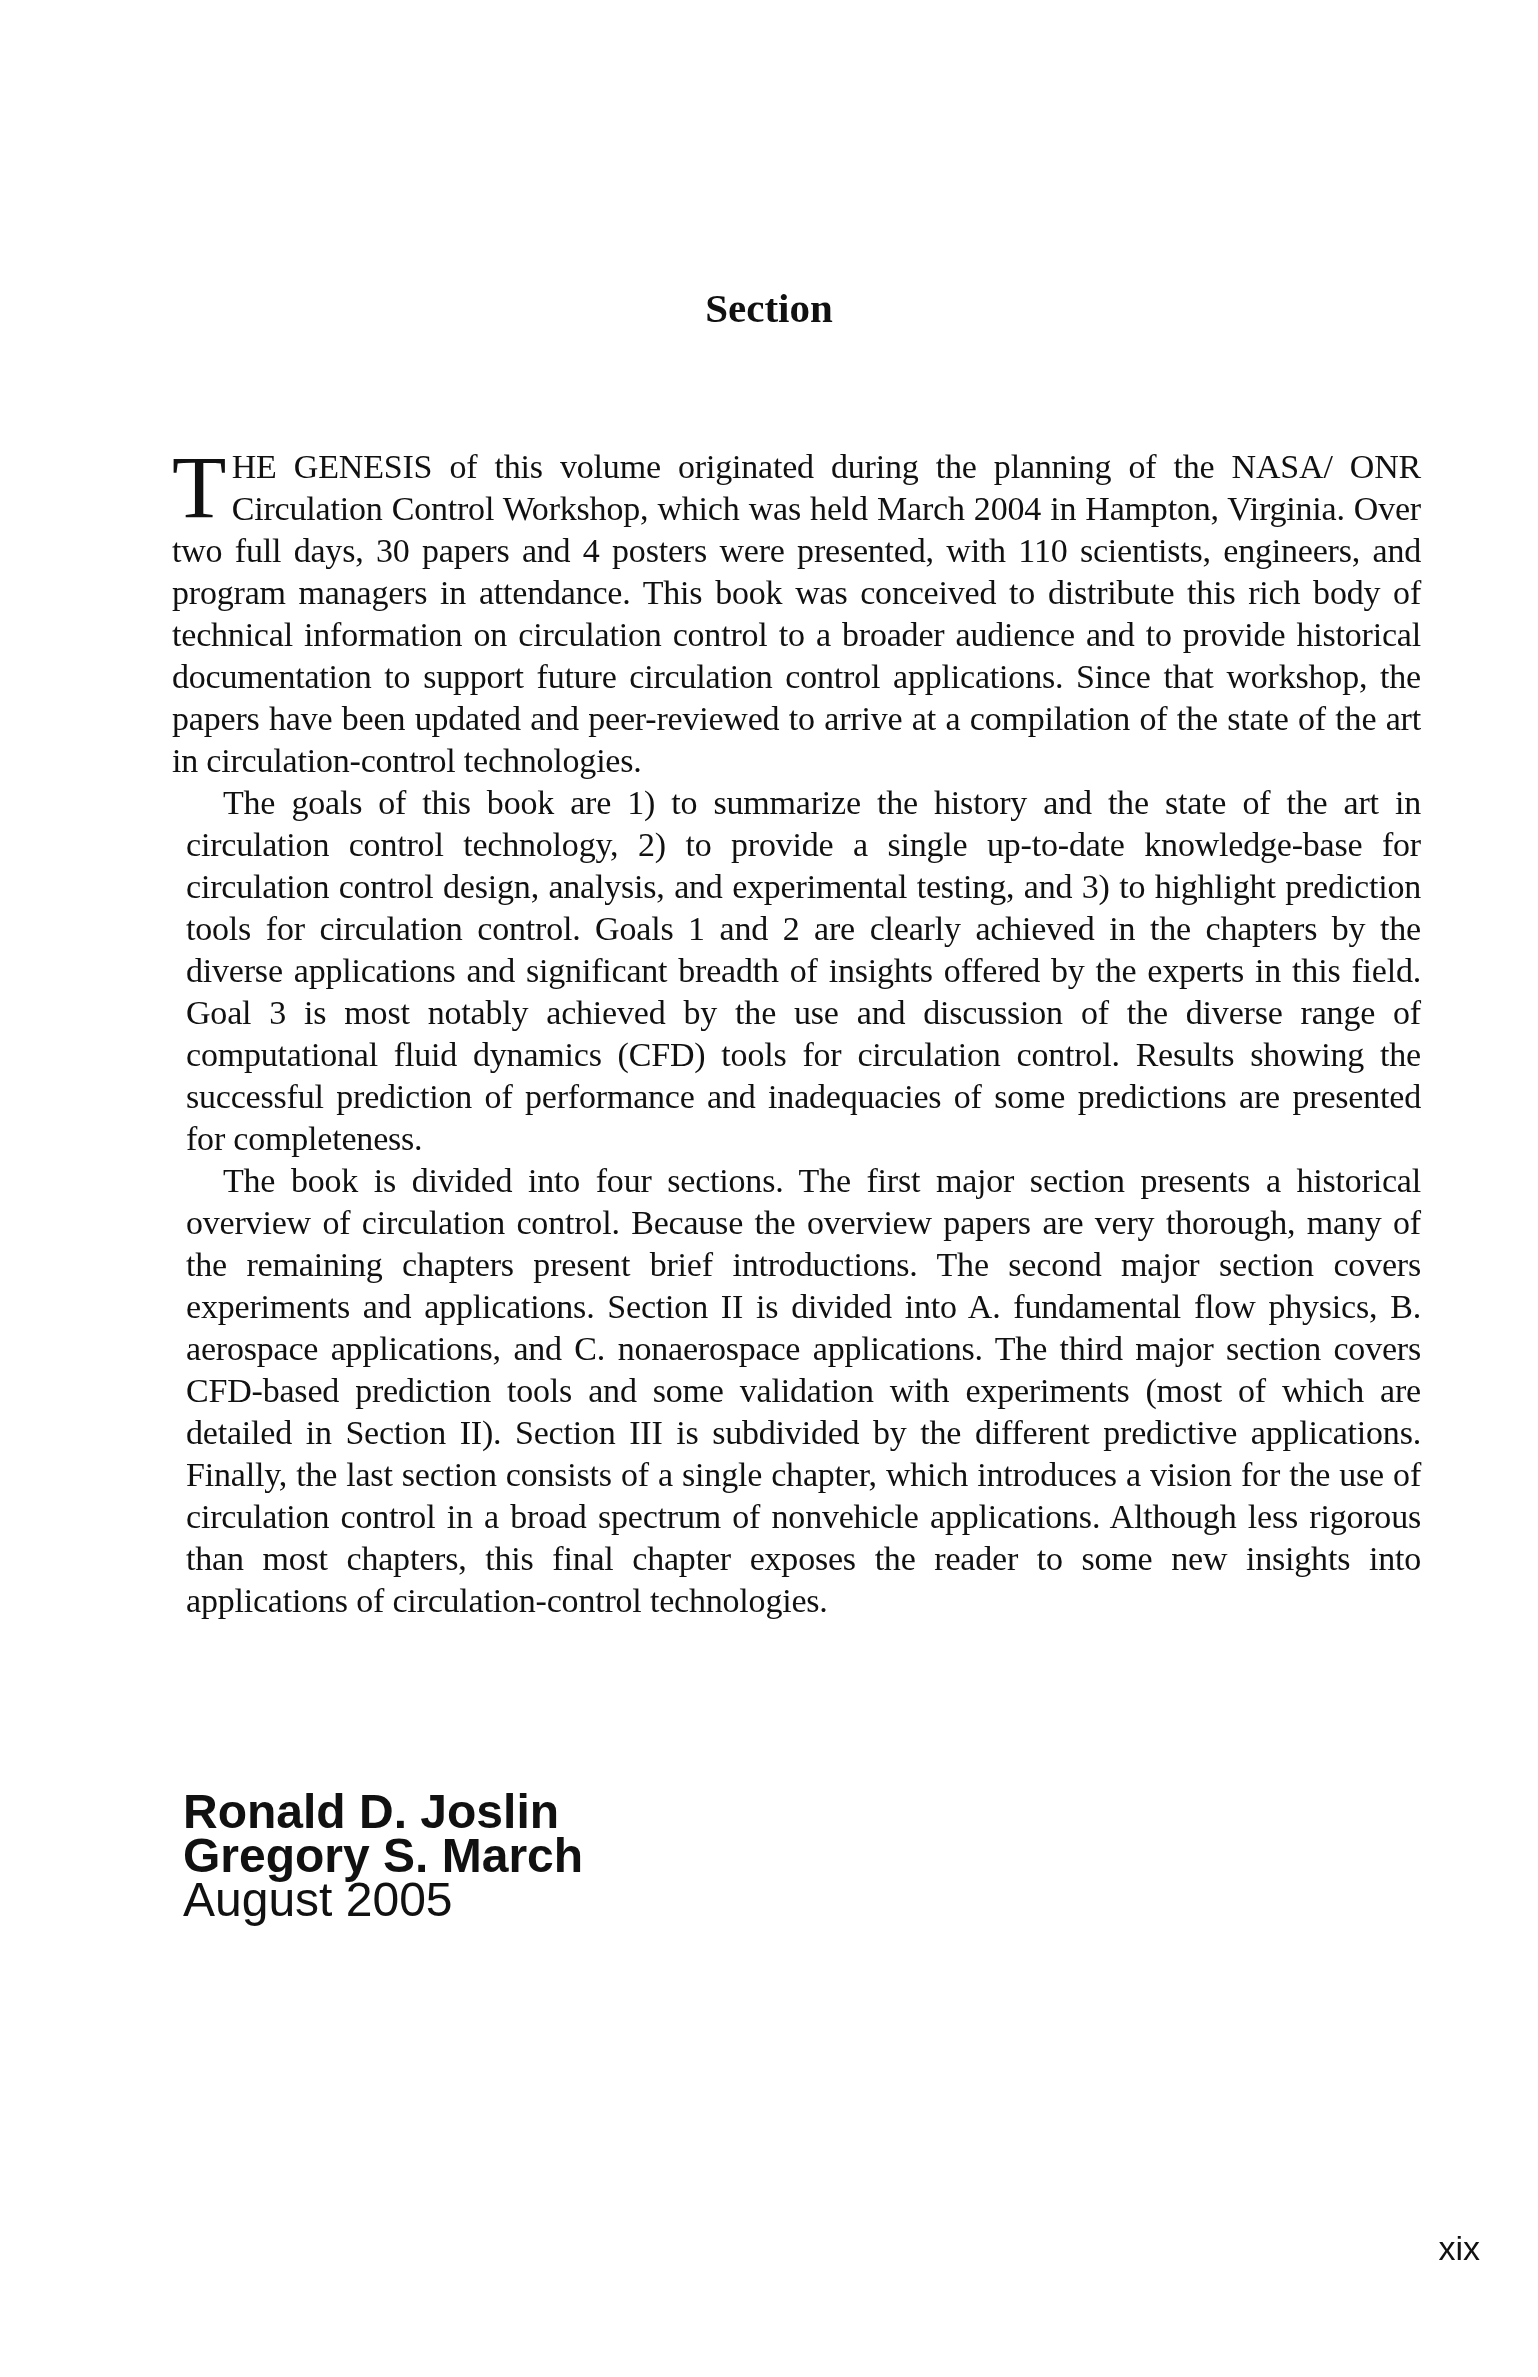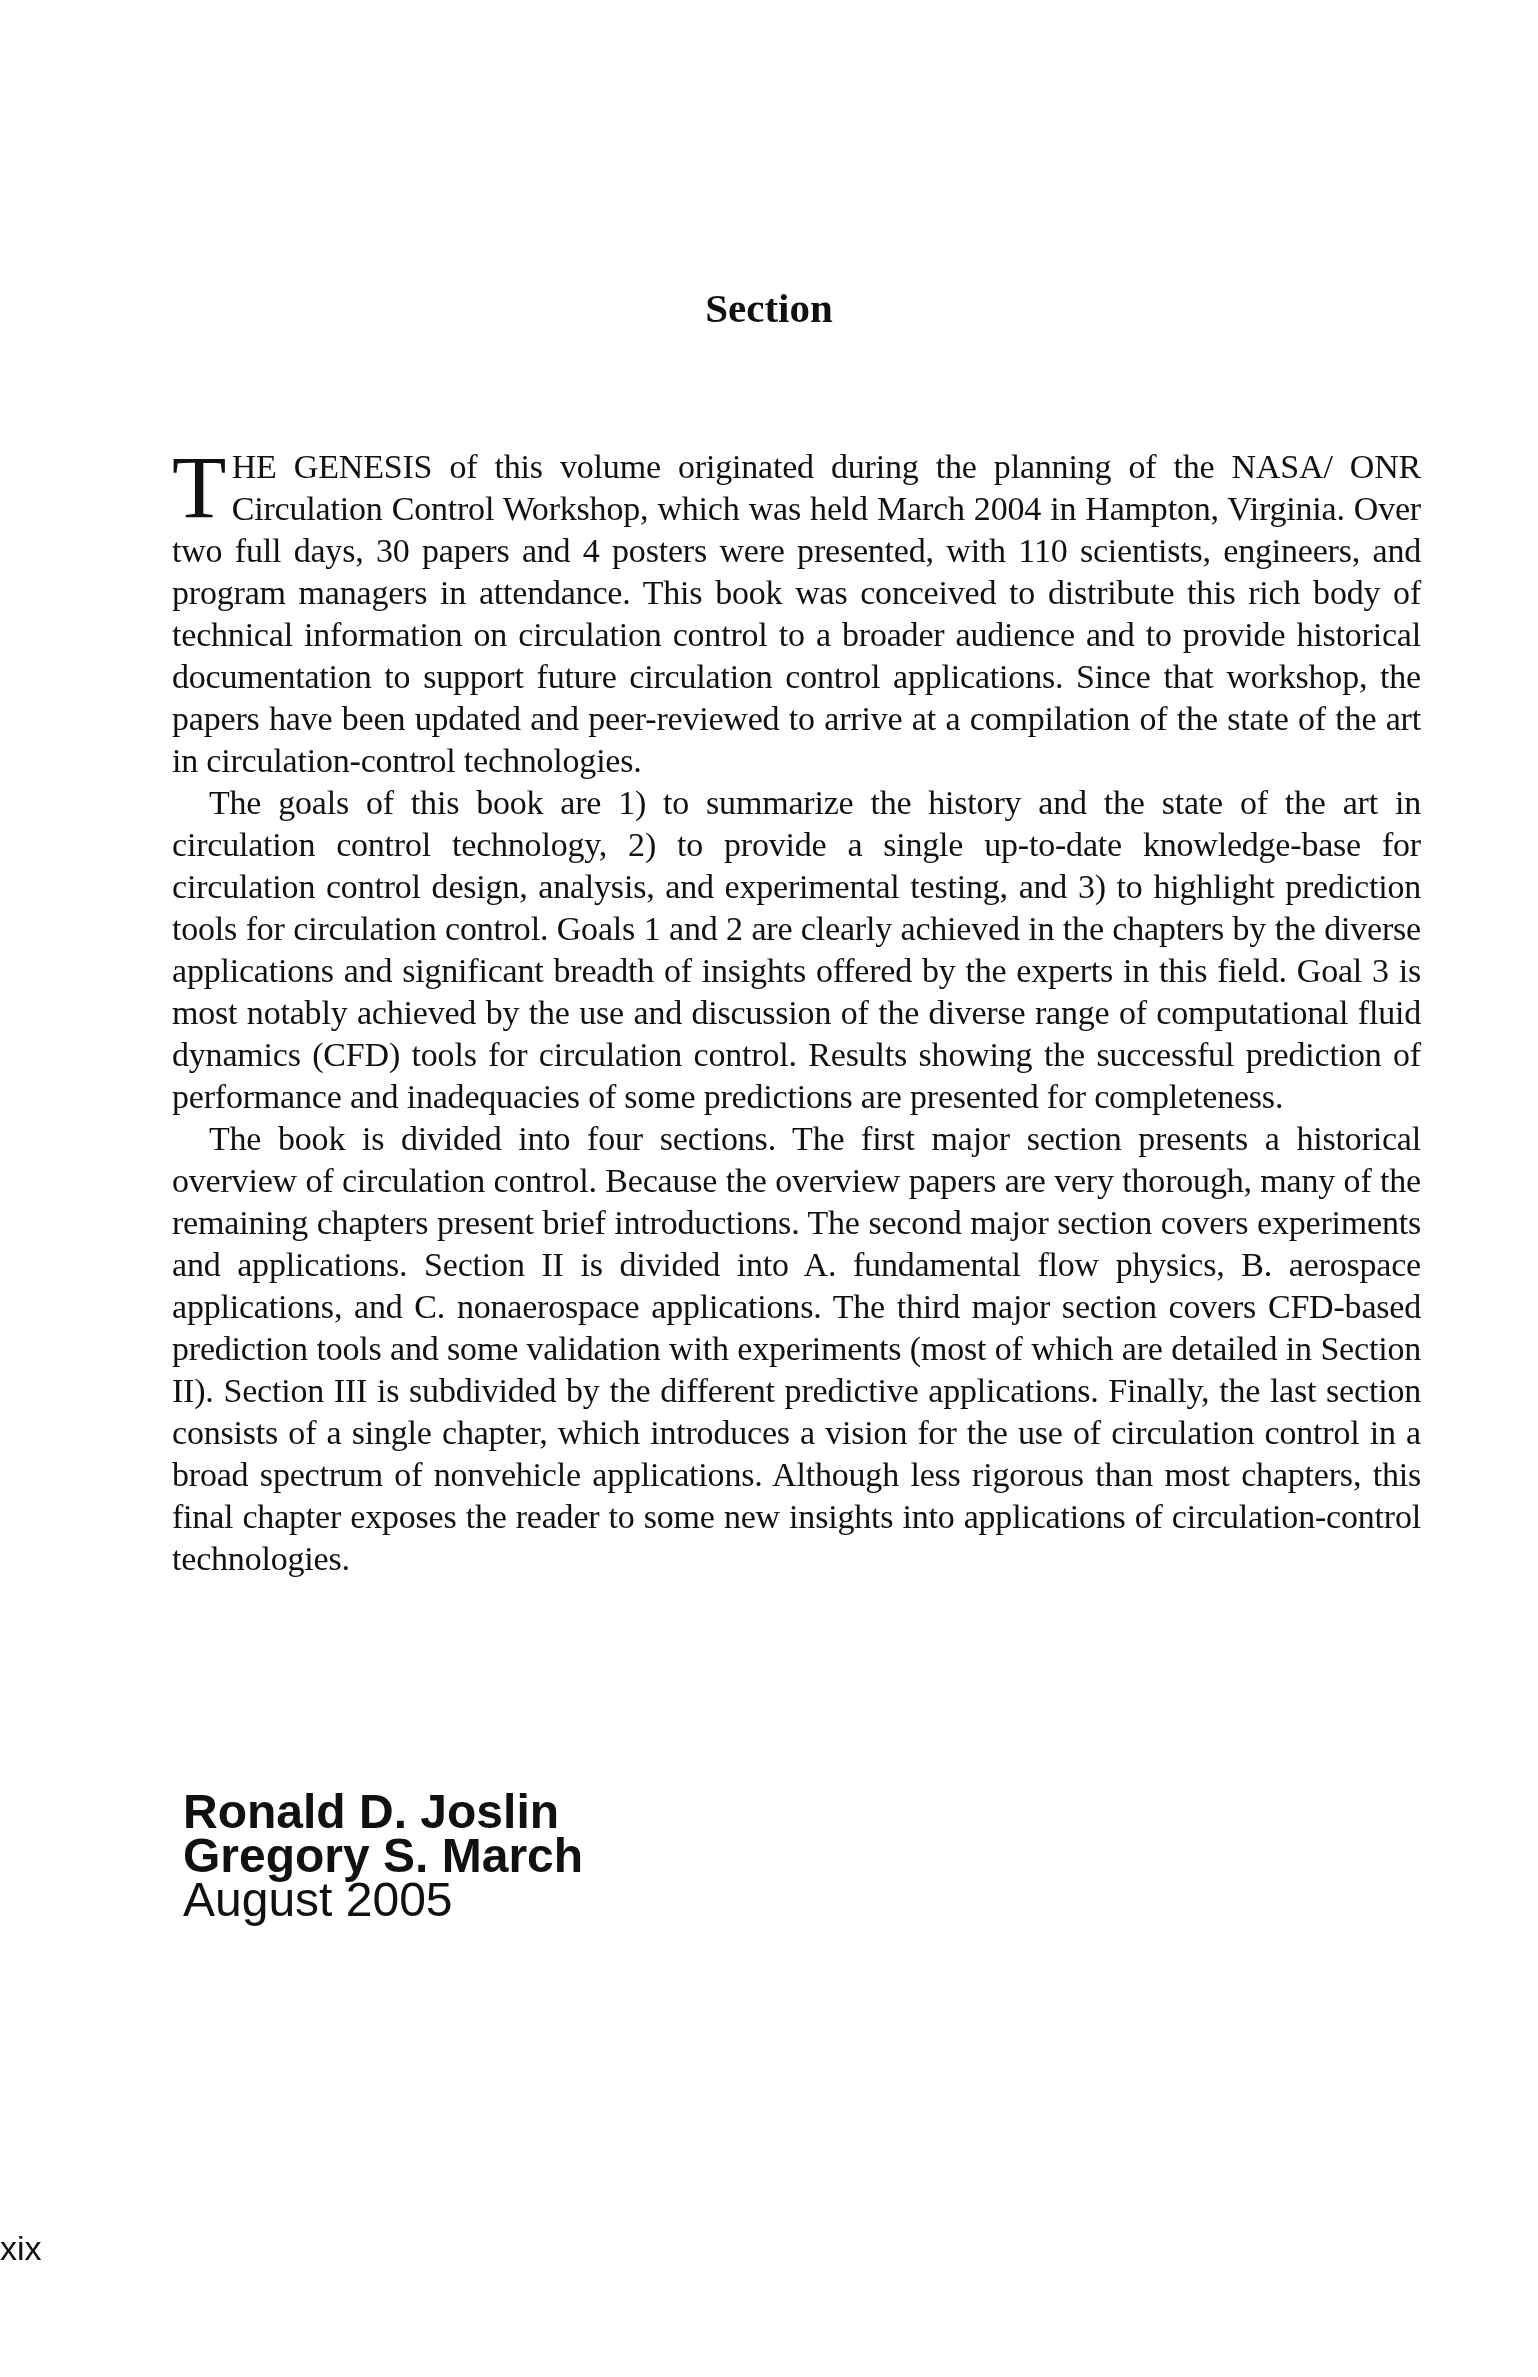--- a/index.html
+++ b/index.html
@@ -36,20 +36,21 @@
       line-height: 42px;
       text-align: justify;
       letter-spacing: -0.2px;
     }
     .body-text p {
       margin: 0;
       padding: 0;
     }
     .body-text p.indent {
       text-indent: 37px;
+      margin-left: 14px;
     }
     .drop-cap {
       float: left;
       font-family: "Liberation Serif", serif;
       font-size: 89px;
       line-height: 71px;
       margin: 5.6px 5.6px 0 0;
       padding: 0;
     }
     .signature {
@@ -66,21 +67,21 @@
     }
     .signature .date {
       font-weight: normal;
       display: block;
     }
     .page-number {
       position: absolute;
       top: 2228px;
       left: 0;
       width: 1480px;
-      text-align: left;
+      text-align: right;
       font-family: "Liberation Sans", sans-serif;
       font-size: 34px;
       line-height: 41px;
     }
   </style>
 </head>
 <body>
 
 <div class="page-title">Section</div>
 

